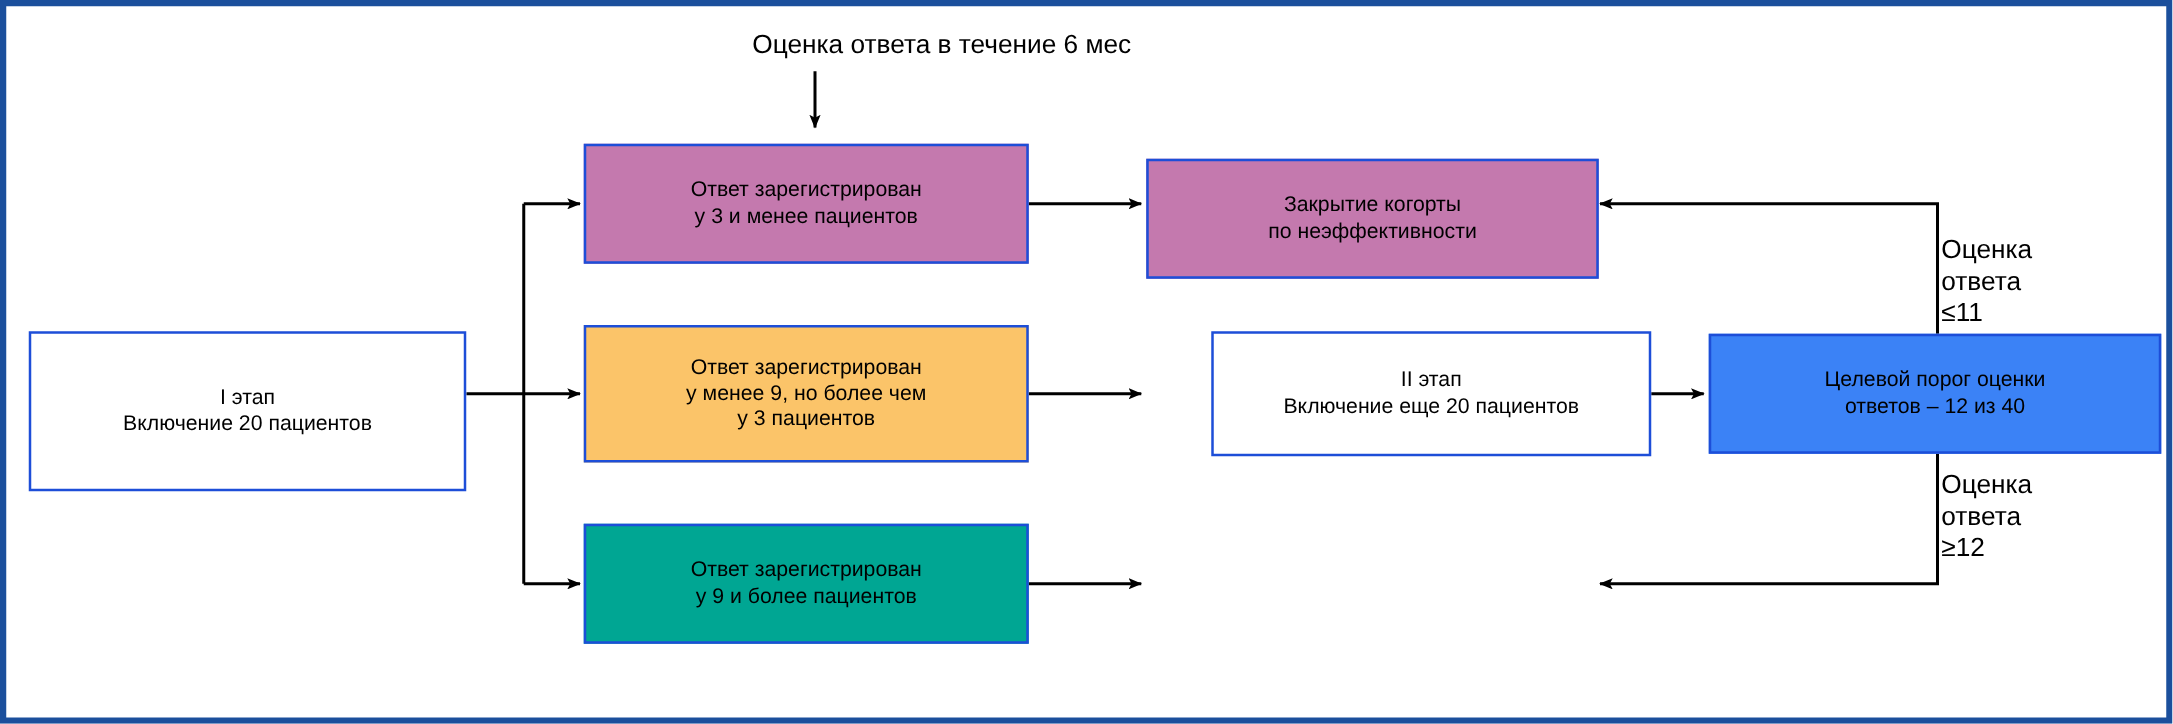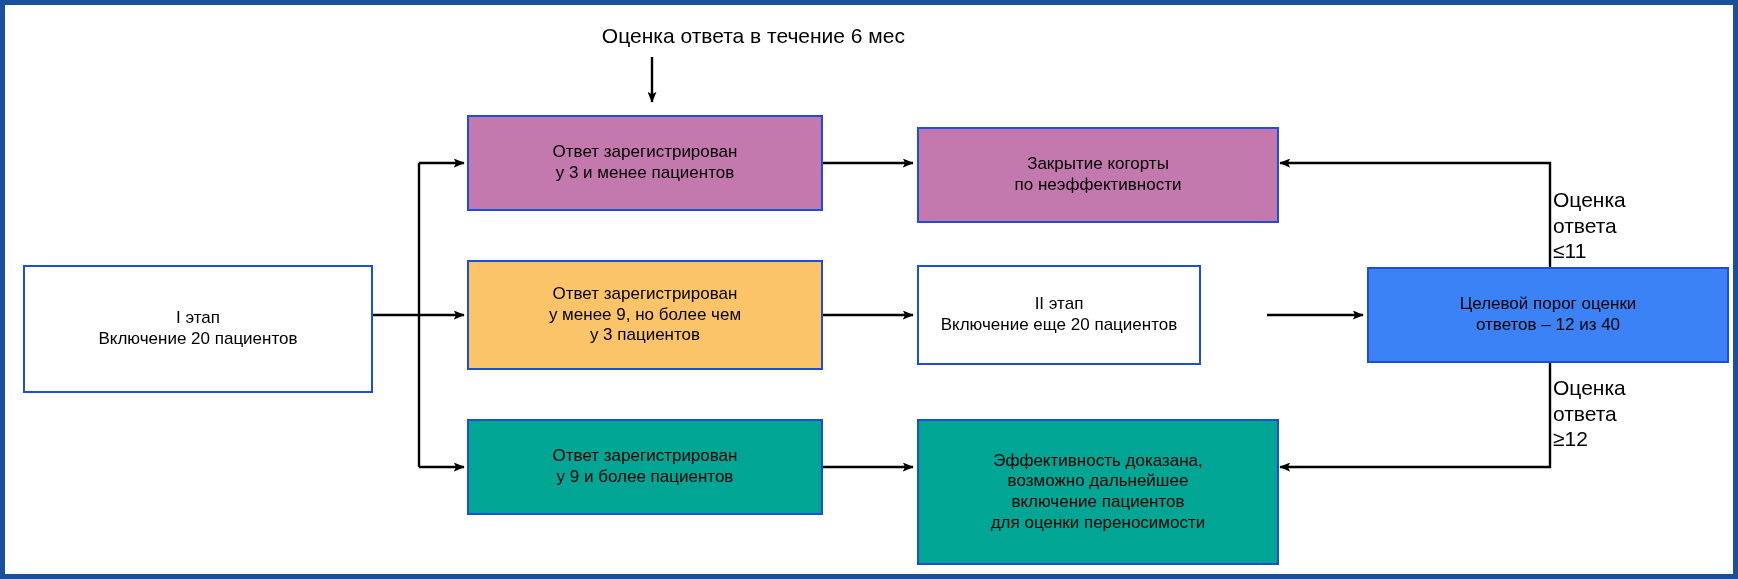--- a/index.html
+++ b/index.html
@@ -61,41 +61,35 @@
     <span class="txt">Закрытие когорты
 по неэффективности</span>
   </div>
 
   <div class="box" style="left:462px;top:255px;width:356px;height:110px;background:#FBC469;">
     <span class="txt">Ответ зарегистрирован
 у менее 9, но более чем
 у 3 пациентов</span>
   </div>
 
-  <div class="box plain" style="left:912px;top:260px;width:284px;height:100px;">
+  <div class="box plain" style="left:964px;top:260px;width:352px;height:100px;">
     <span class="txt">II этап
 Включение еще 20 пациентов</span>
   </div>
 
   <div class="box" style="left:1362px;top:262px;width:362px;height:96px;background:#3b82f6;">
     <span class="txt">Целевой порог оценки
 ответов – 12 из 40</span>
   </div>
 
   <div class="box" style="left:462px;top:414px;width:356px;height:96px;background:#00A693;">
     <span class="txt">Ответ зарегистрирован
 у 9 и более пациентов</span>
   </div>
 
-  <div class="box" style="left:912px;top:414px;width:362px;height:146px;background:#00A693;">
-    <span class="txt">Эффективность доказана,
-возможно дальнейшее
-включение пациентов
-для оценки переносимости</span>
-  </div>
 
   <div class="note" style="left:1548px;top:182px;width:170px;text-align:left;">Оценка
 ответа
 ≤11</div>
 
   <div class="note" style="left:1548px;top:370px;width:170px;text-align:left;">Оценка
 ответа
 ≥12</div>
 
 </div>

